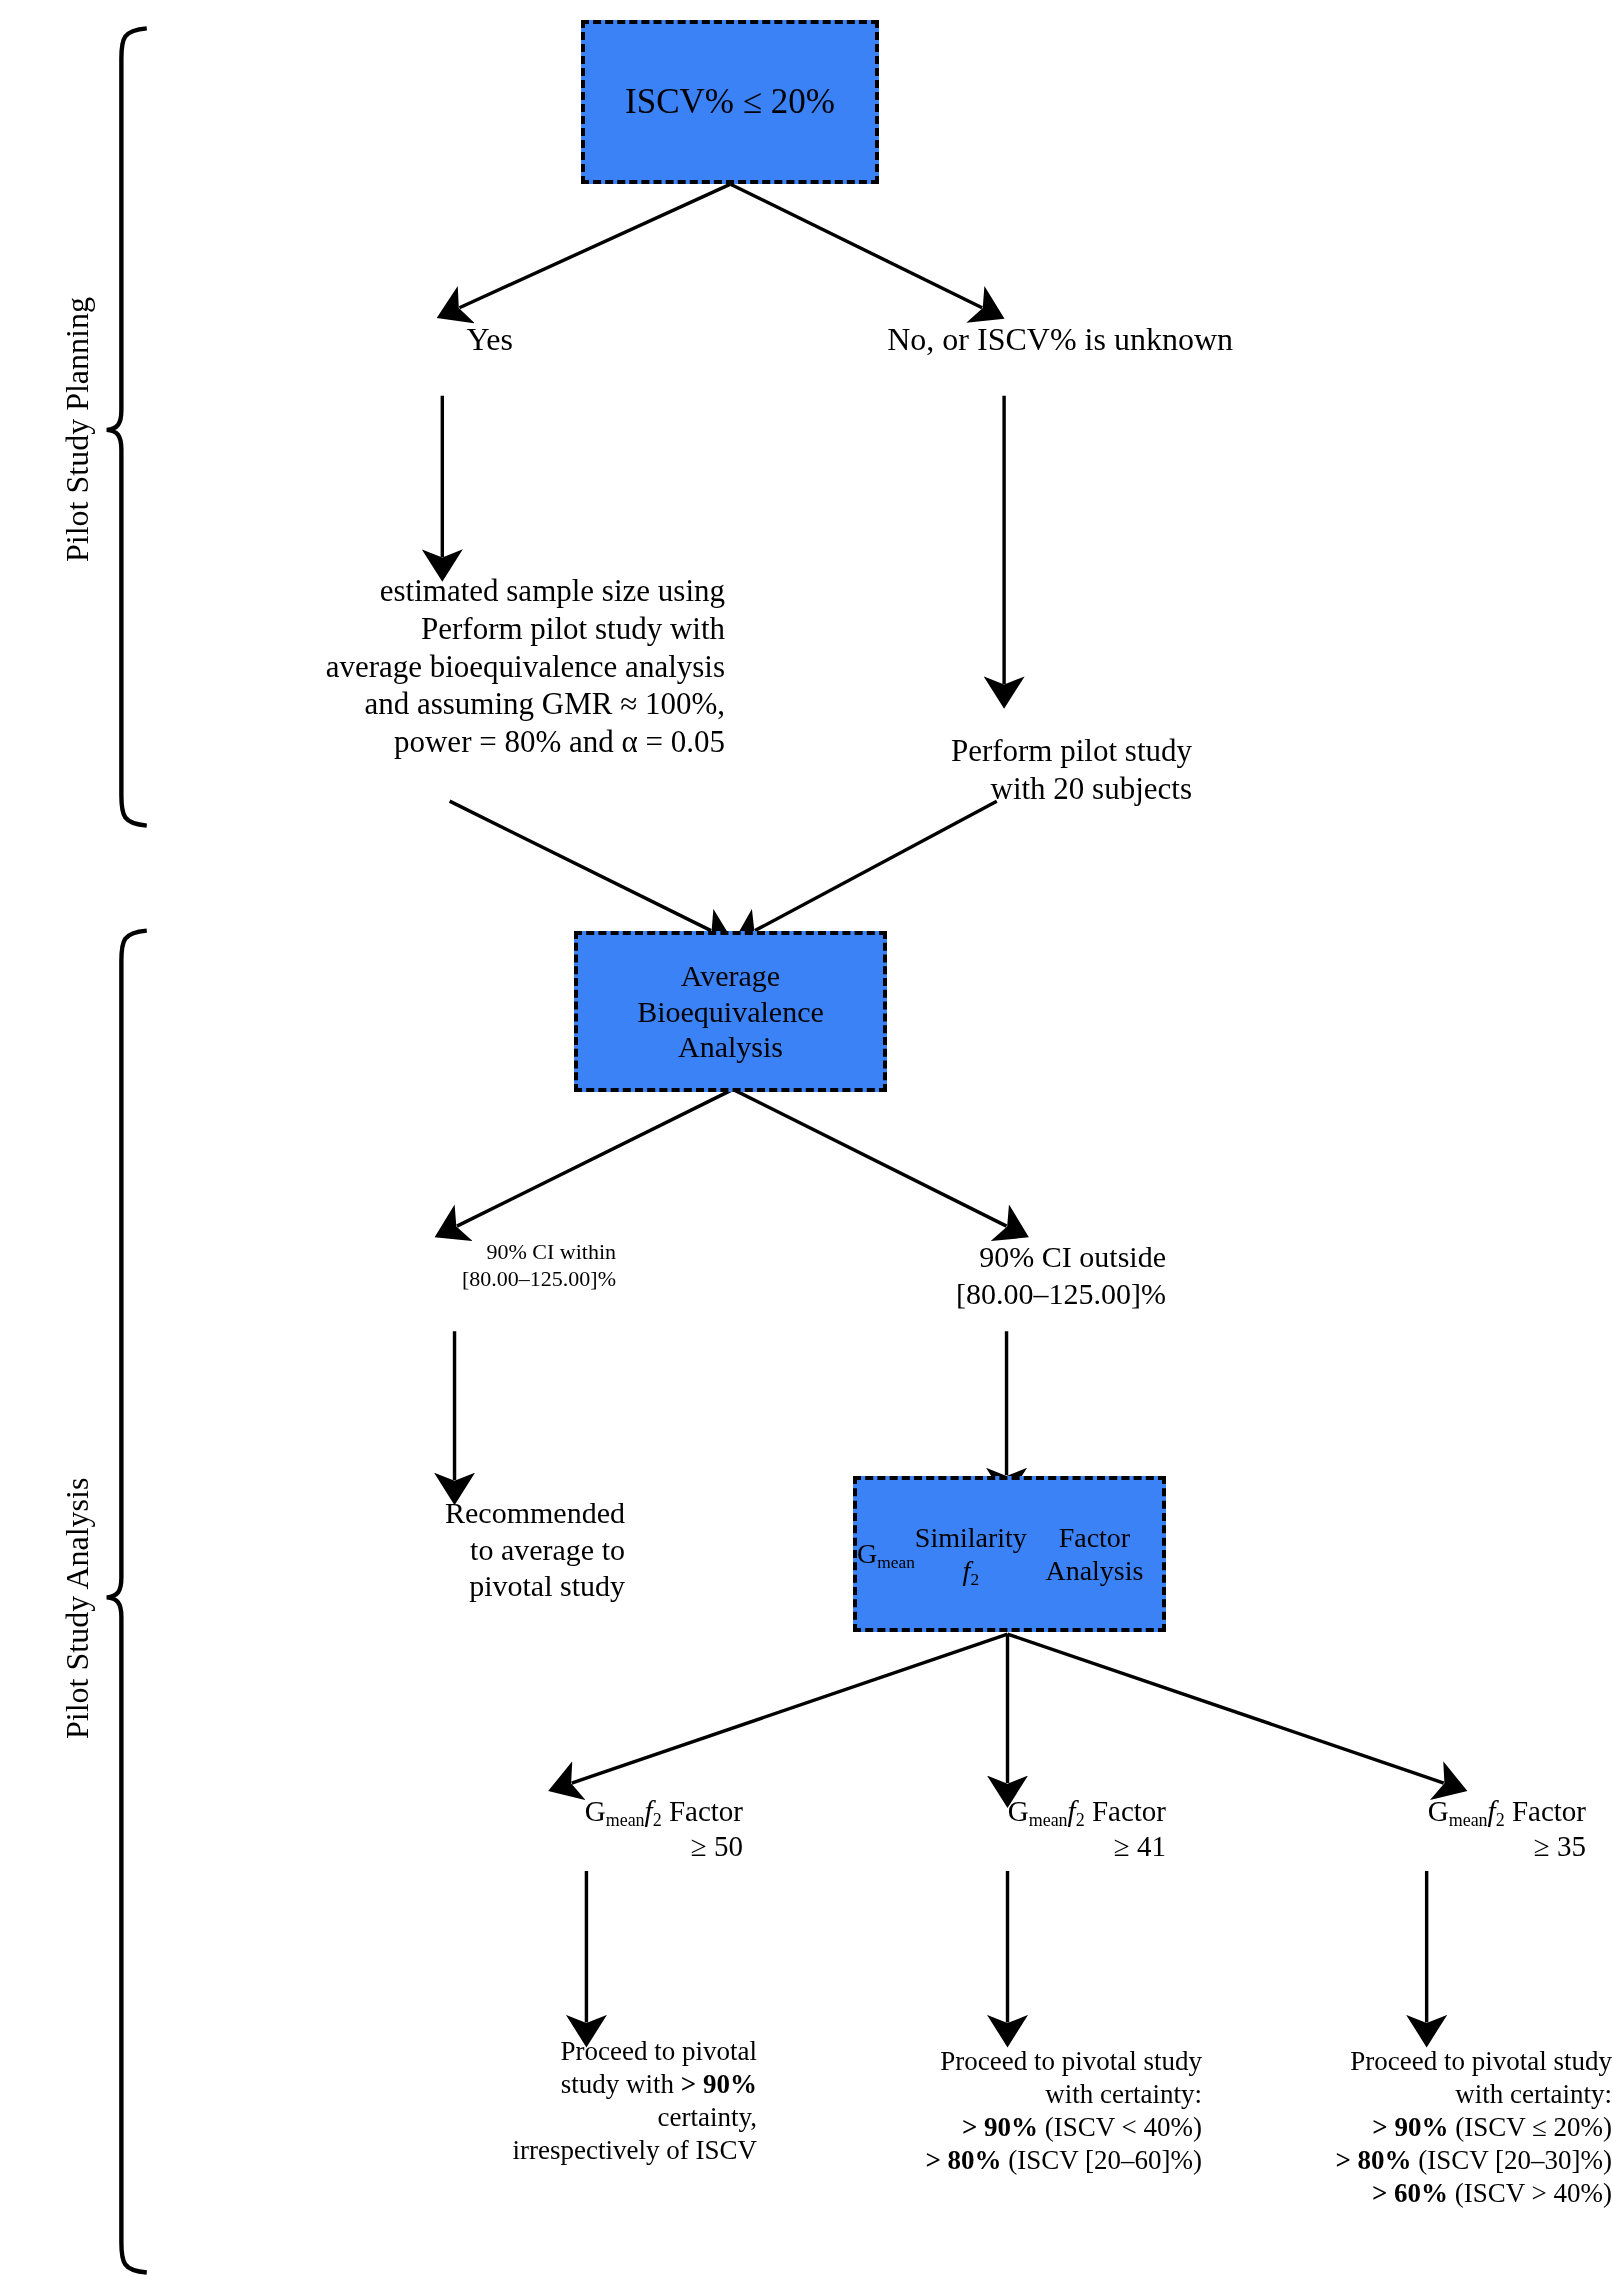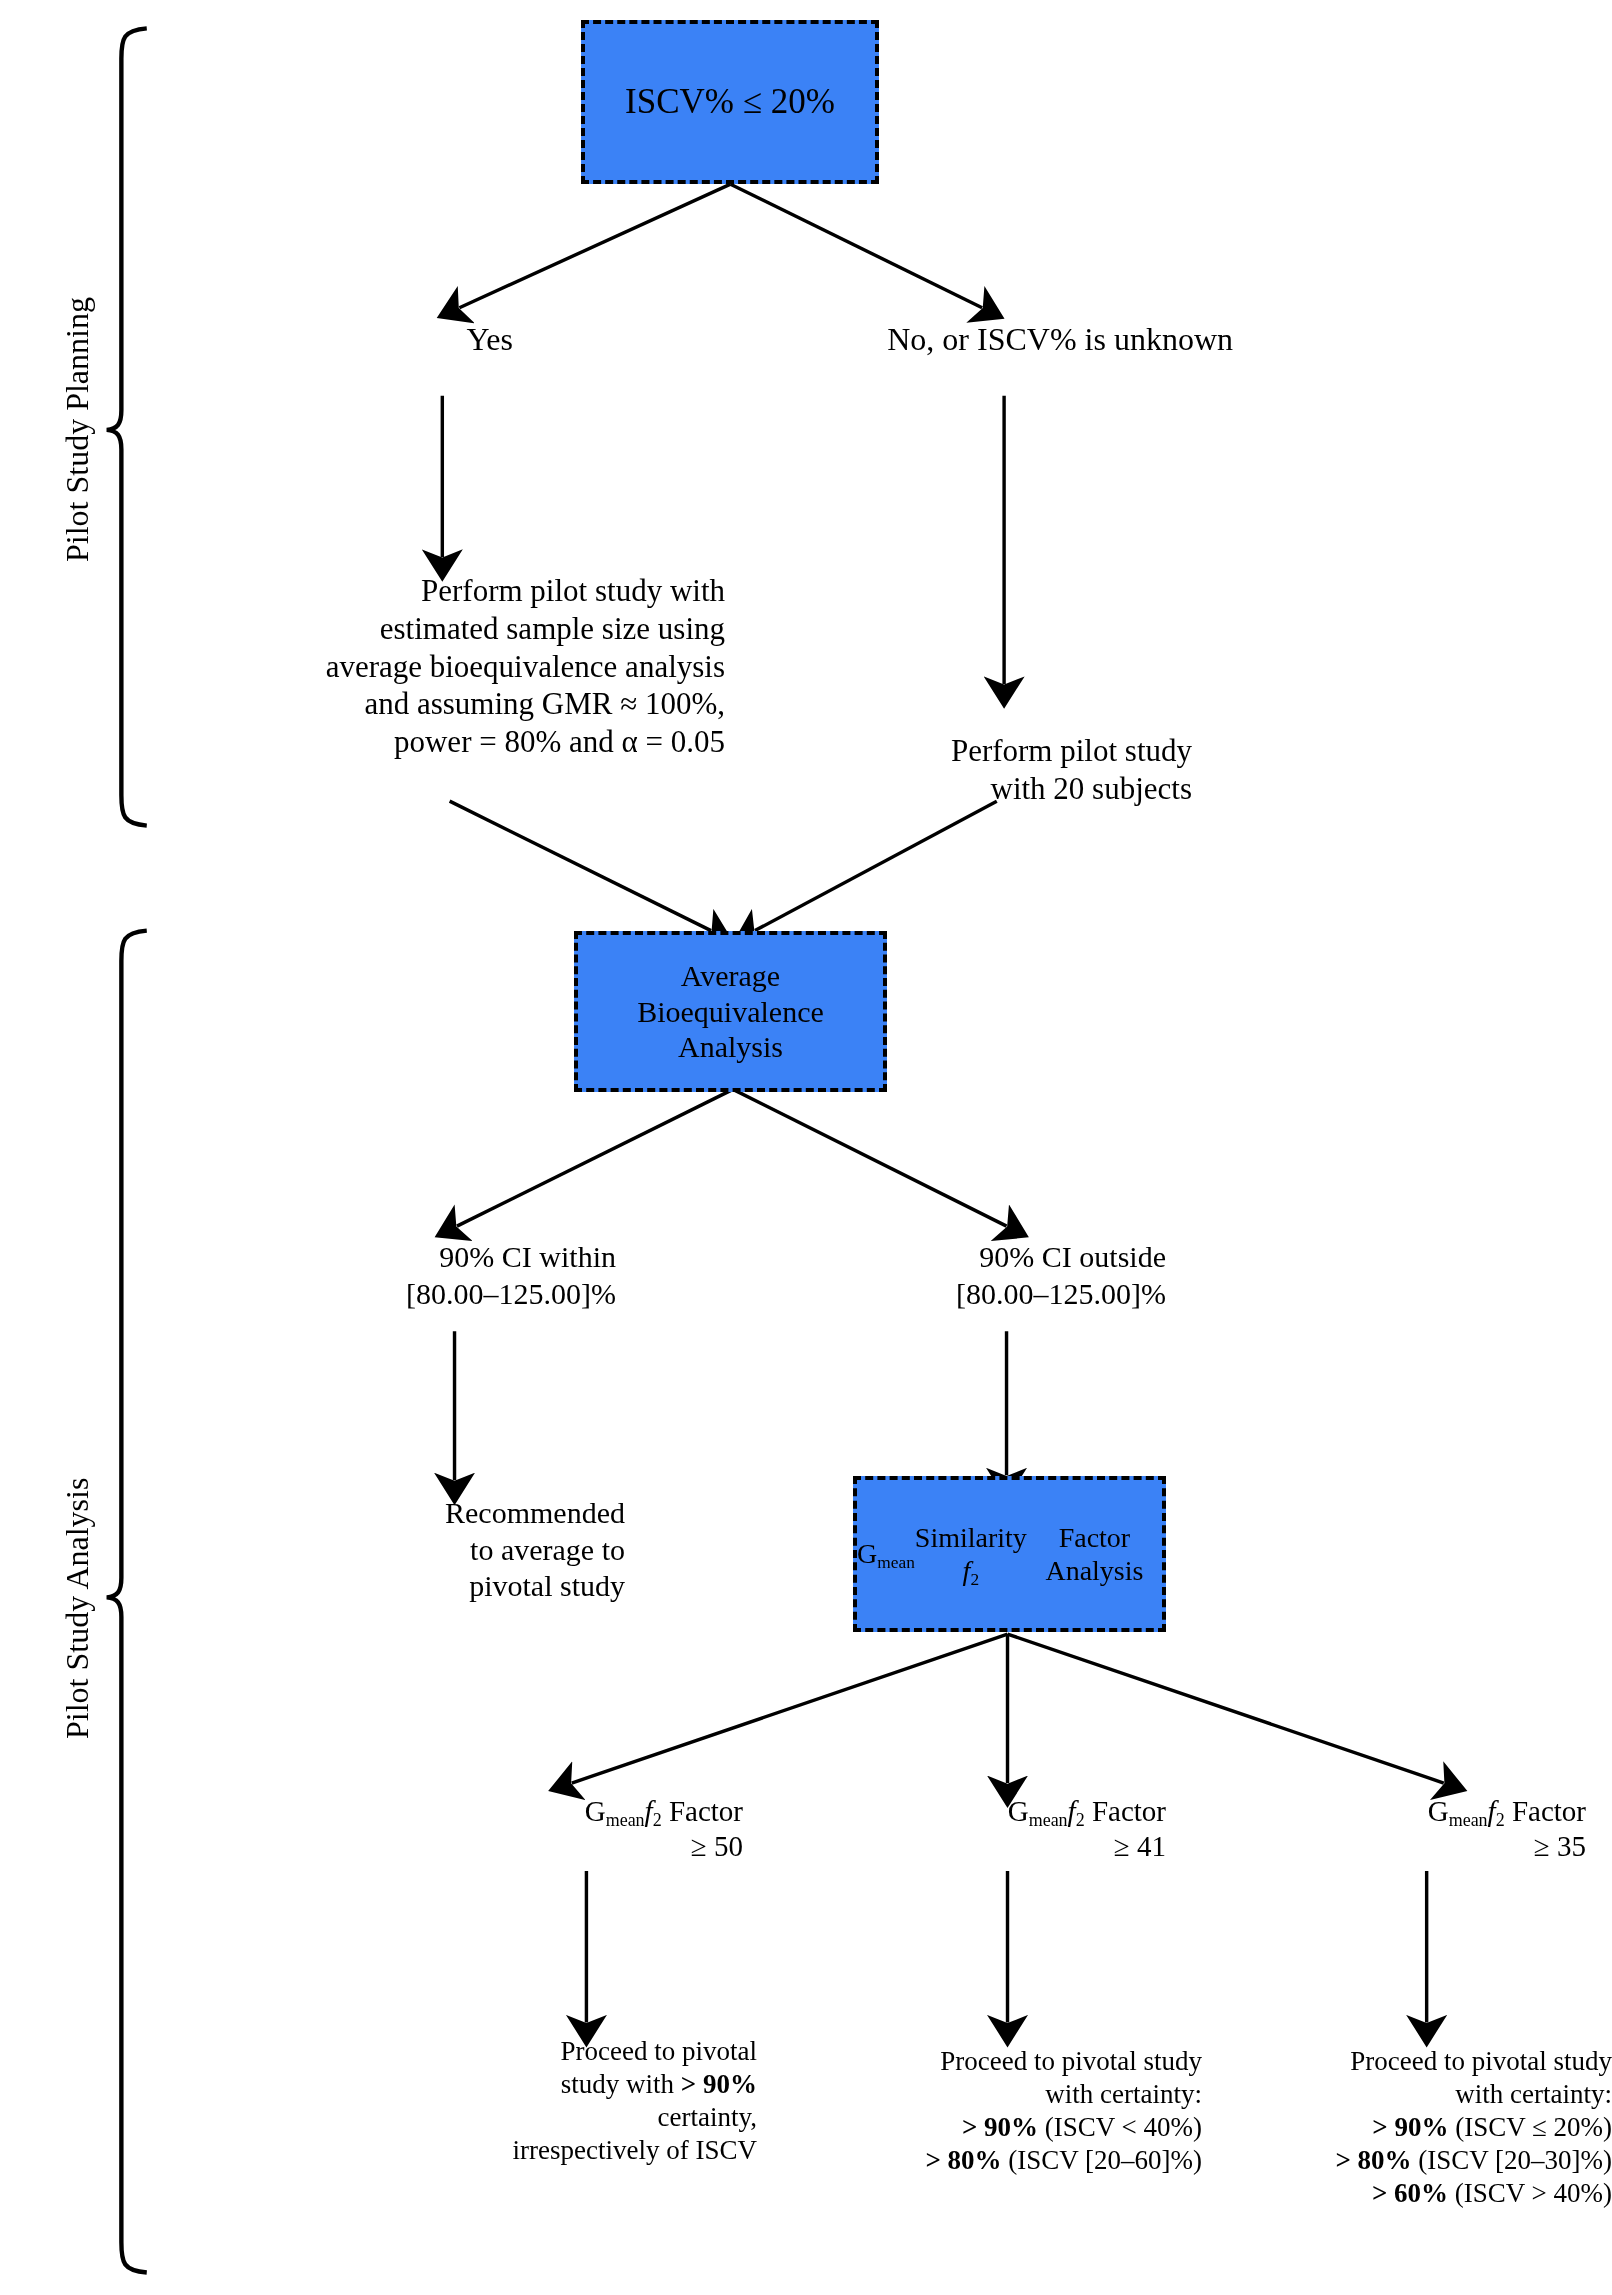--- a/index.html
+++ b/index.html
@@ -84,39 +84,39 @@
 
   <div class="tnode" style="left:371px;top:320px;width:142px;font-size:32px;">
     <span>Yes</span>
   </div>
 
   <div class="tnode" style="left:774px;top:320px;width:459px;font-size:32px;">
     <span>No, or ISCV% is unknown</span>
   </div>
 
   <div class="tnode" style="left:173px;top:572px;width:552px;font-size:31px;">
+    <div>estimated sample size using</div>
     <div>Perform pilot study with</div>
-    <div>estimated sample size using</div>
     <div>average bioequivalence analysis</div>
     <div>and assuming GMR ≈ 100%,</div>
     <div>power = 80% and α = 0.05</div>
   </div>
 
   <div class="tnode" style="left:821px;top:732px;width:371px;font-size:31px;">
     <div>Perform pilot study</div>
     <div>with 20 subjects</div>
   </div>
 
   <div class="dbox" style="left:574px;top:931px;width:313px;height:161px;font-size:30px;flex-direction:column;">
     <div>Average</div>
     <div>Bioequivalence</div>
     <div>Analysis</div>
   </div>
 
-  <div class="tnode" style="left:303px;top:1239px;width:313px;font-size:30px;">
+  <div class="tnode" style="left:303px;top:1239px;width:313px;font-size:22px;">
     <div>90% CI within</div>
     <div>[80.00–125.00]%</div>
   </div>
 
   <div class="tnode" style="left:853px;top:1239px;width:313px;font-size:30px;">
     <div>90% CI outside</div>
     <div>[80.00–125.00]%</div>
   </div>
 
   <div class="tnode" style="left:293px;top:1495px;width:332px;font-size:30px;">

